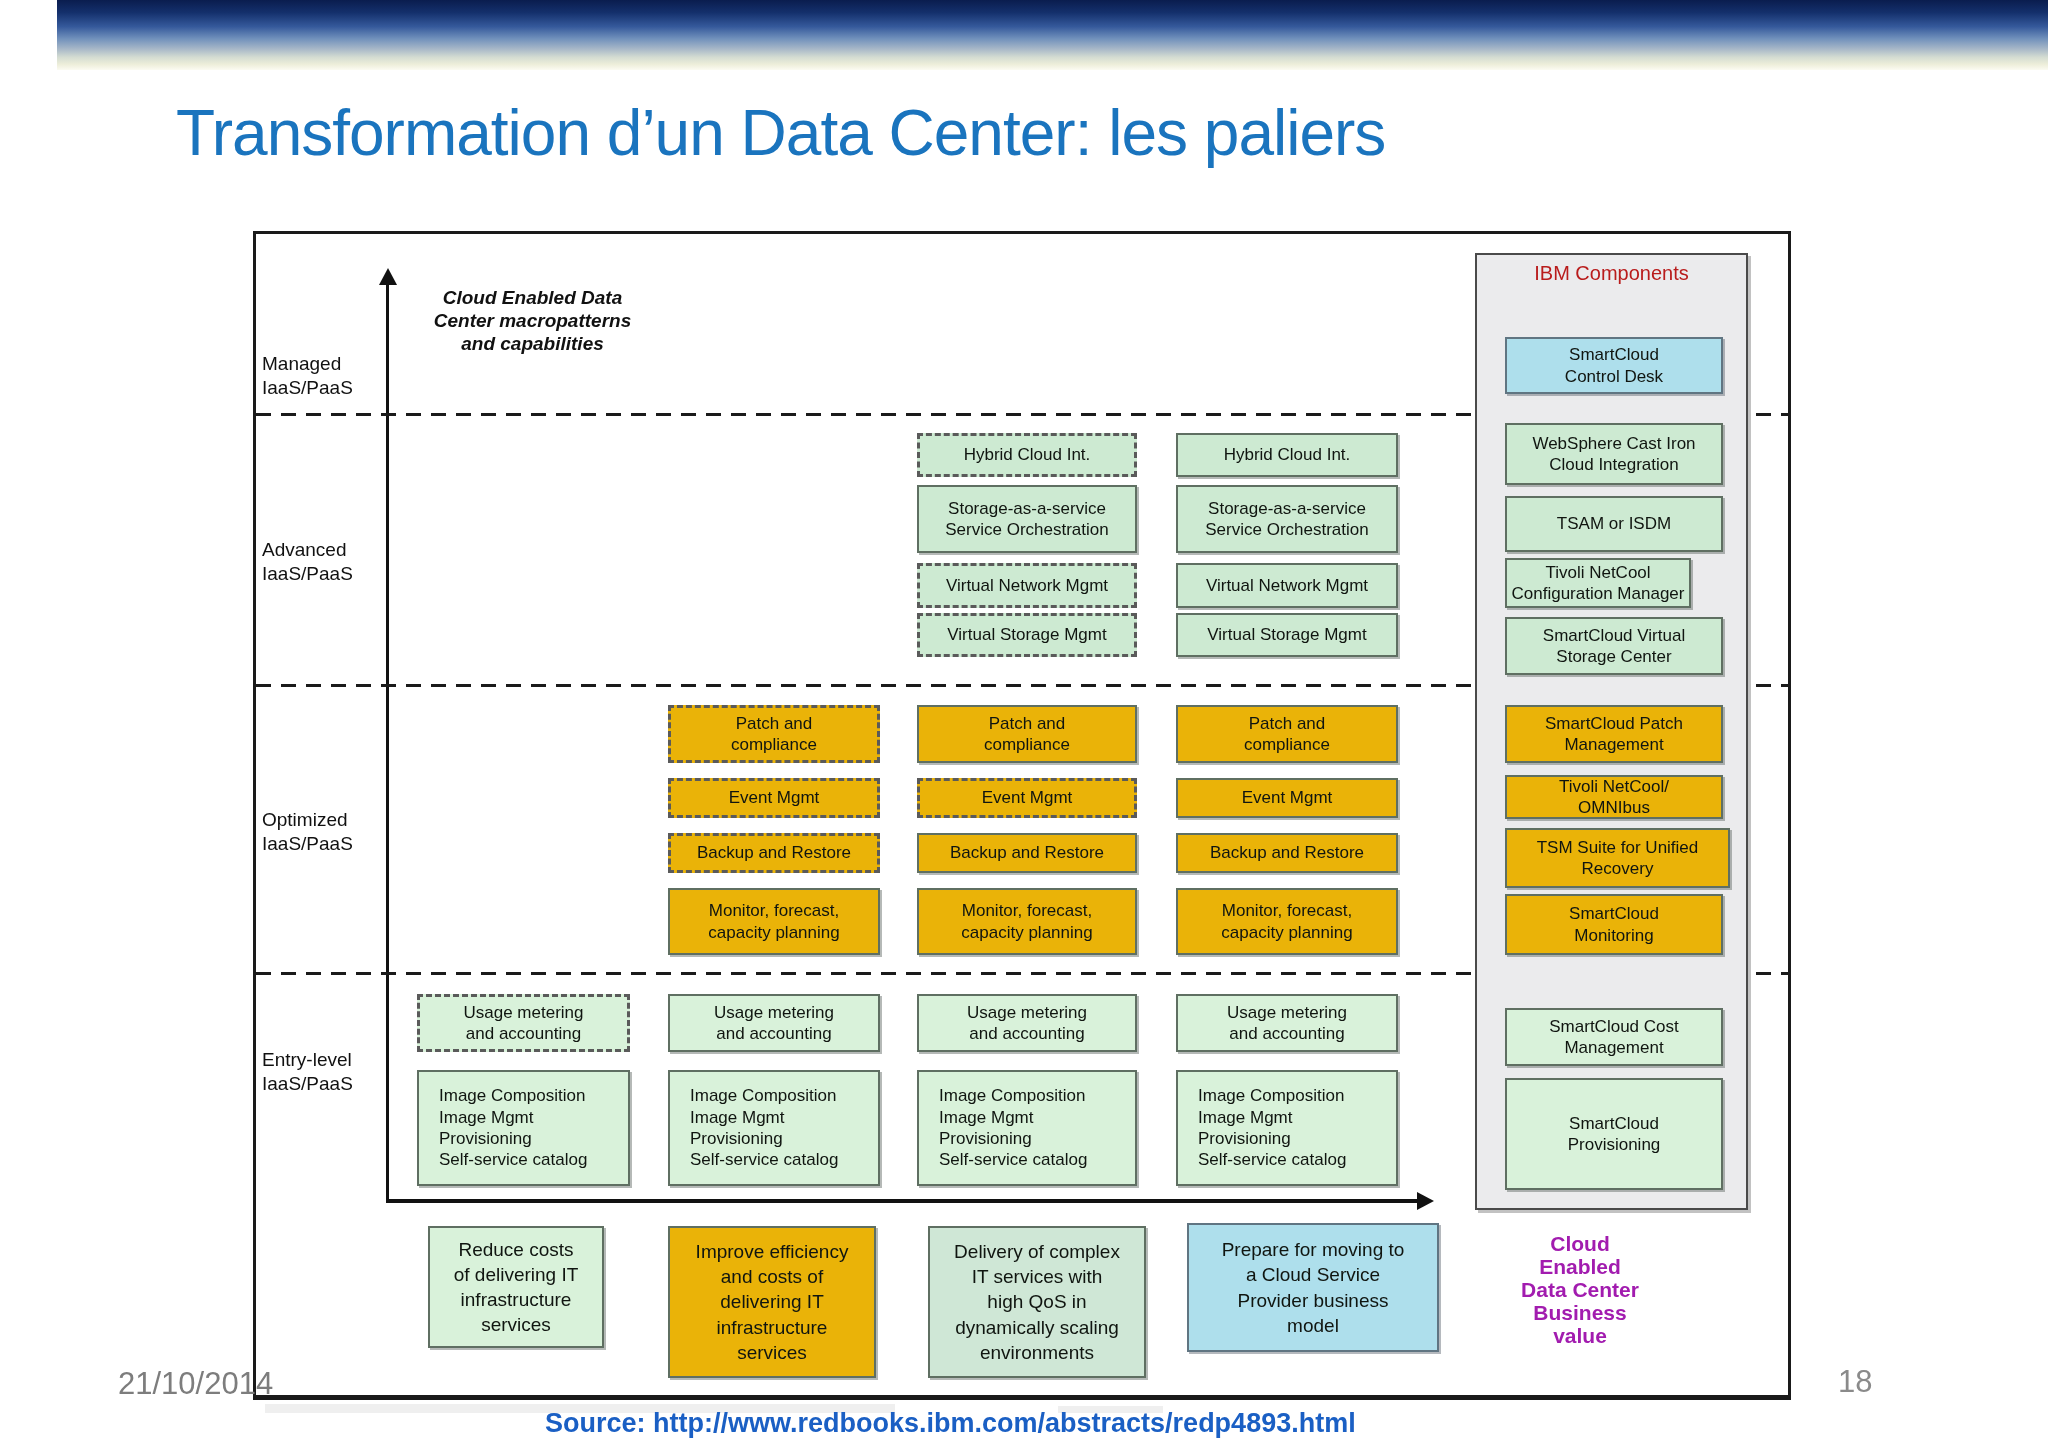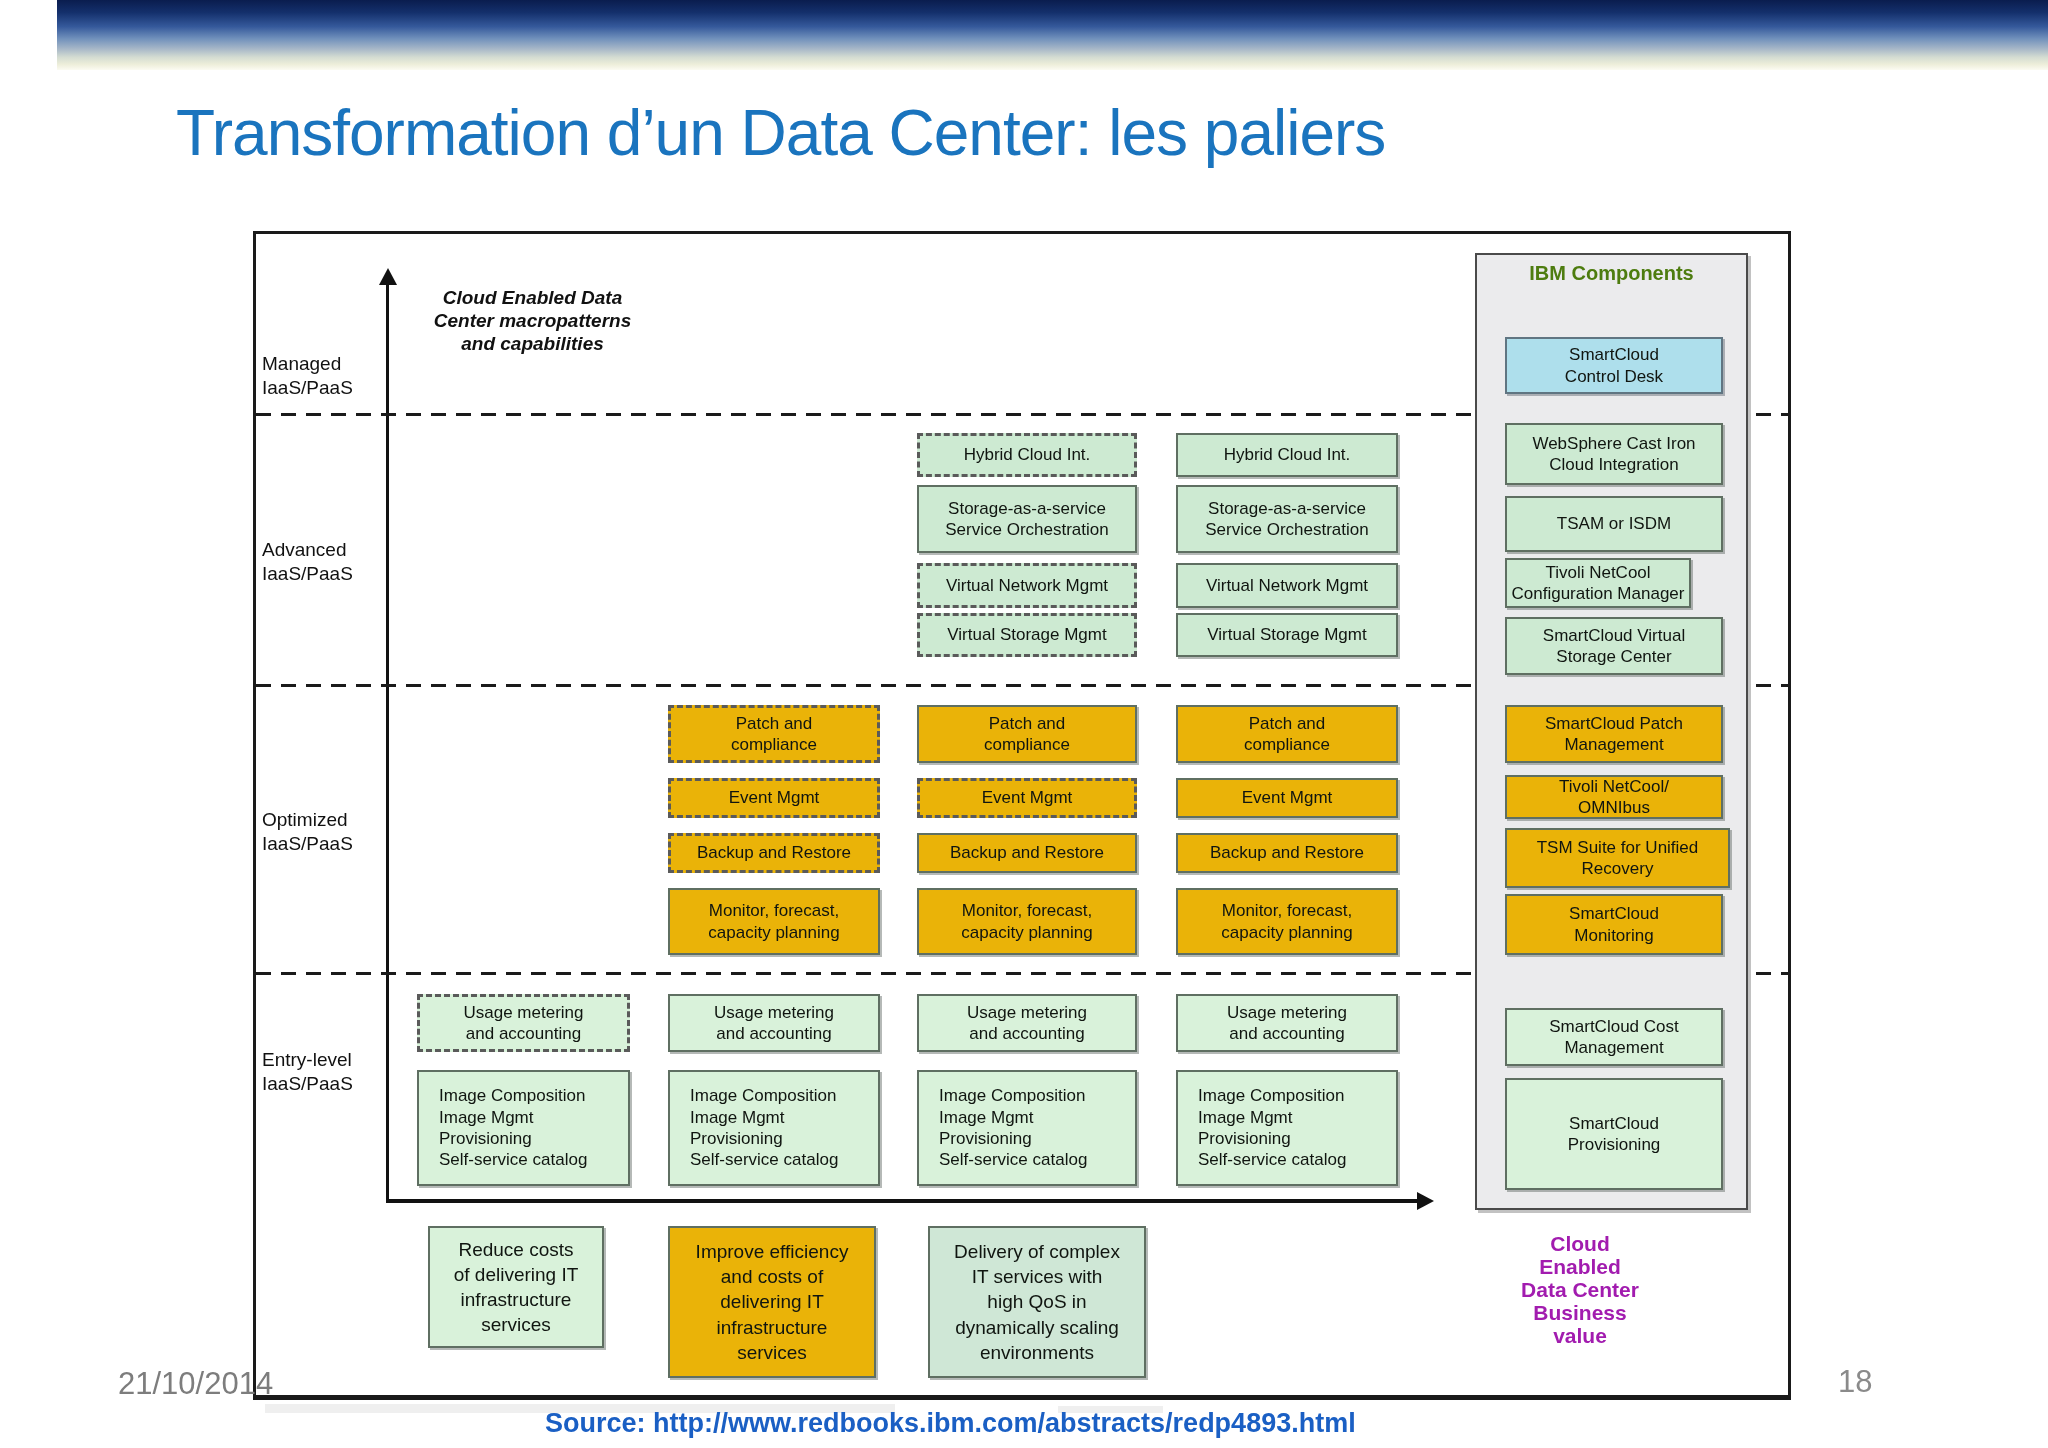--- a/index.html
+++ b/index.html
@@ -20,21 +20,21 @@
   #vaxis{position:absolute;left:386px;top:283px;width:3px;height:920px;background:#111;}
   #vaxis-head{position:absolute;left:379px;top:268px;width:0;height:0;
     border-left:9px solid transparent;border-right:9px solid transparent;border-bottom:17px solid #111;}
   #haxis{position:absolute;left:387px;top:1199px;width:1032px;height:4px;background:#111;}
   #haxis-head{position:absolute;left:1417px;top:1192px;width:0;height:0;
     border-top:9px solid transparent;border-bottom:9px solid transparent;border-left:17px solid #111;}
   
   #ibm-panel{position:absolute;left:1475px;top:253px;width:273px;height:957px;
     background:#ebebed;border:2px solid #4a4a4a;box-sizing:border-box;box-shadow:3px 3px 0 rgba(80,80,80,.35);}
   #ibm-header{position:absolute;left:1475px;top:262px;width:273px;text-align:center;
-    font-size:20px;font-weight:700;color:#4d7c0f;}
+    font-size:20px;font-weight:400;color:#b91c1c;}
   
   .box{position:absolute;display:flex;align-items:center;justify-content:center;
     text-align:center;font-size:17px;line-height:1.26;color:#101510;
     white-space:pre-line;box-sizing:border-box;}
   .solid{border:2px solid #5f6f62;box-shadow:2px 2px 0 rgba(90,100,95,.45);}
   .solid-gray{border:2px solid #607582;box-shadow:2px 2px 0 rgba(90,100,110,.45);}
   .dashed{border:3px dashed #5a5a5a;}
   .fill-blue{background:#aedfec;}
   .fill-adv{background:#cdead2;}
   .fill-bright{background:#eab308;}
@@ -182,20 +182,24 @@
   <div class="box solid bottom-box fill-bright" style="left:668px;top:1226px;width:208px;height:152px">Improve efficiency
 and costs of
 delivering IT
 infrastructure
 services</div>
   <div class="box solid bottom-box fill-sage" style="left:928px;top:1226px;width:218px;height:152px">Delivery of complex
 IT services with
 high QoS in
 dynamically scaling
 environments</div>
+  <div class="box solid-gray bottom-box fill-blue" style="left:1187px;top:1223px;width:252px;height:129px">Prepare for moving to
+a Cloud Service
+Provider business
+model</div>
   <div id="value-label">Cloud
 Enabled
 Data Center
 Business
 value</div>
 
   <div class="ghost" style="left:265px;top:1404px;width:630px;height:9px"></div>
   <div class="ghost" style="left:1058px;top:1406px;width:105px;height:7px"></div>
 
   <div id="footer-date">21/10/2014</div>

